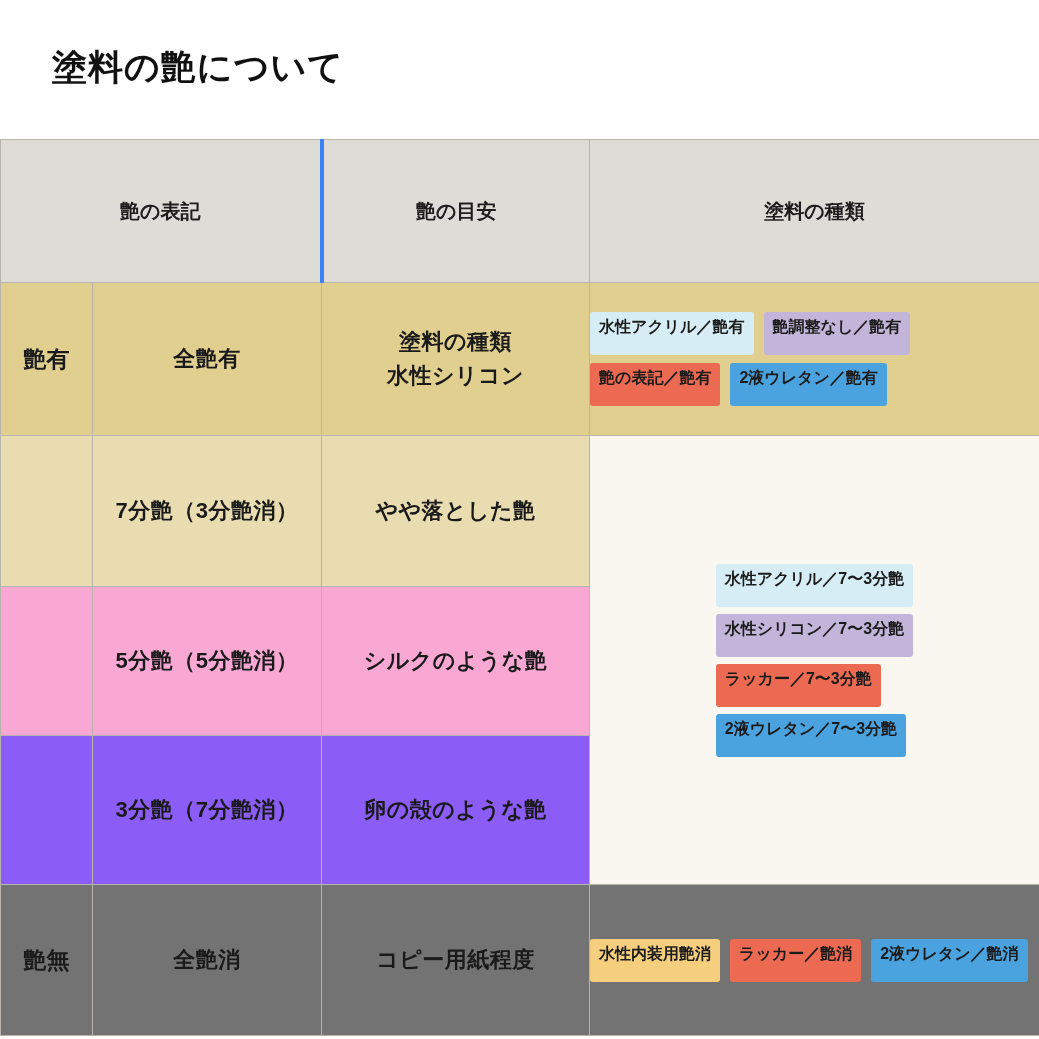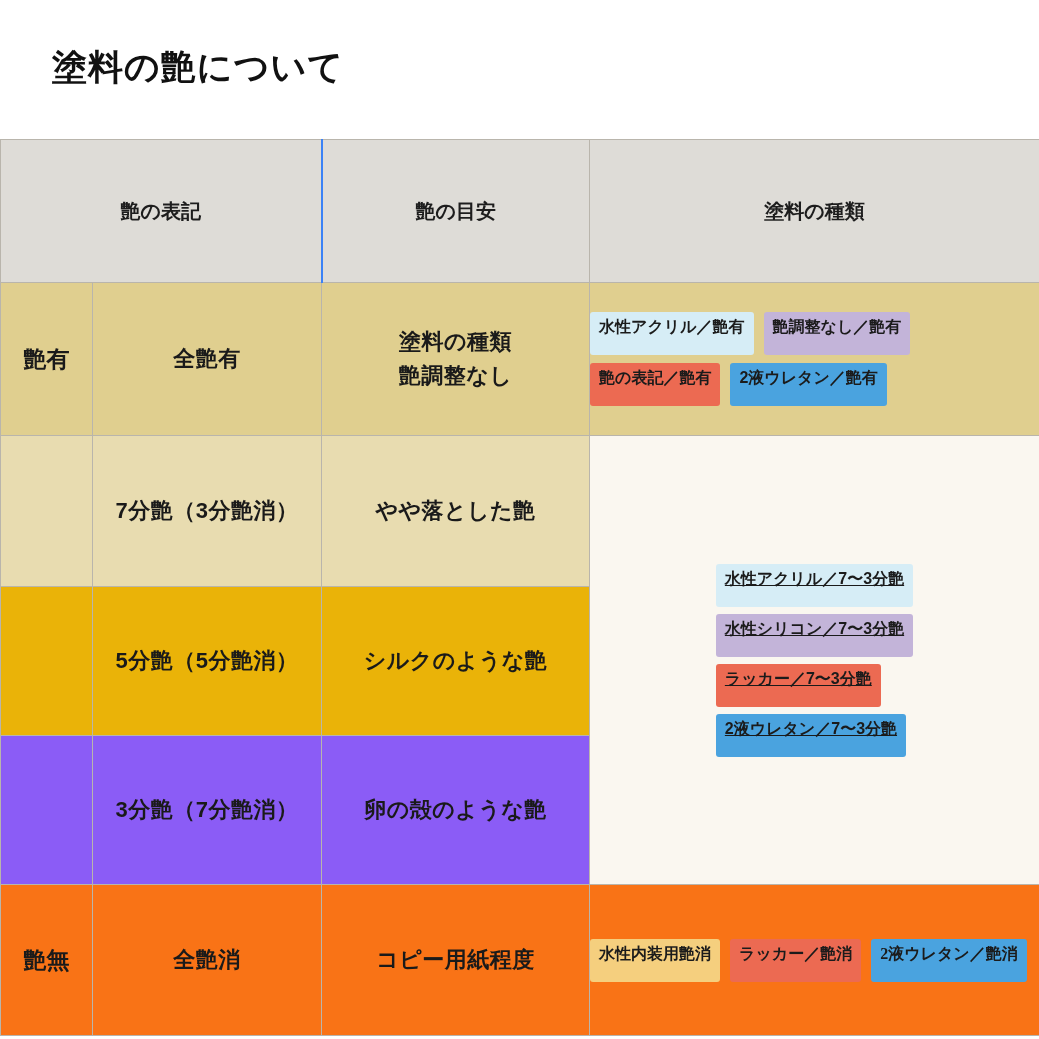--- a/index.html
+++ b/index.html
@@ -48,28 +48,28 @@
   col.c-types   { width: 450px; }
 
   thead th {
     background: #dedcd7;
     height: 142px;
     font-size: 20px;
     font-weight: bold;
     color: #1d1d1d;
   }
   thead th.head-gloss {
-    border-right: 2px solid #3b82f6;
+    border-right: 4px solid #3b82f6;
   }
 
   .row-zen   td { background: #e0cf8f; height: 152px; }
   .row-7     td { background: #e8dcb0; height: 150px; }
-  .row-5     td { background: #eab308; height: 148px; }
+  .row-5     td { background: #f9a8d4; height: 148px; }
   .row-3     td { background: #8b5cf6; height: 148px; }
-  .row-matte td { background: #f97316; height: 150px; font-family: Liberation Serif, serif; }
+  .row-matte td { background: #737373; height: 150px; }
 
   .row-zen td.types,
   .row-7 td.types,
   .row-5 td.types,
   .row-3 td.types {
     background: #faf7f0;
   }
   .row-zen td.types { background: #e0cf8f; }
 
   .cell-gloss {
@@ -94,21 +94,20 @@
   .chip-wrap {
     display: flex;
     flex-wrap: wrap;
     gap: 8px 10px;
     align-content: center;
   }
   .chip-wrap.stack {
     flex-direction: column;
     align-items: flex-start;
     gap: 7px;
-    text-decoration: underline;
   }
   .chip {
     display: inline-block;
     font-size: 16px;
     font-weight: bold;
     line-height: 1;
     padding: 7px 9px 20px;
     border-radius: 3px;
     white-space: nowrap;
     color: #1b1b1b;
@@ -140,21 +139,21 @@
         <th>塗料の種類</th>
       </tr>
     </thead>
     <tbody>
 
       <tr class="row-zen">
         <td class="cell-gloss">艶有</td>
         <td class="cell-label">全艶有</td>
         <td class="cell-guide">
           <div>塗料の種類</div>
-          <div>艶調整なし</div>
+          <div>水性シリコン</div>
         </td>
         <td class="types">
           <div class="chip-wrap">
             <span class="chip acrylic">水性アクリル／艶有</span>
             <span class="chip silicon">艶調整なし／艶有</span>
             <span class="chip lacquer">艶の表記／艶有</span>
             <span class="chip urethane">2液ウレタン／艶有</span>
           </div>
         </td>
       </tr>

